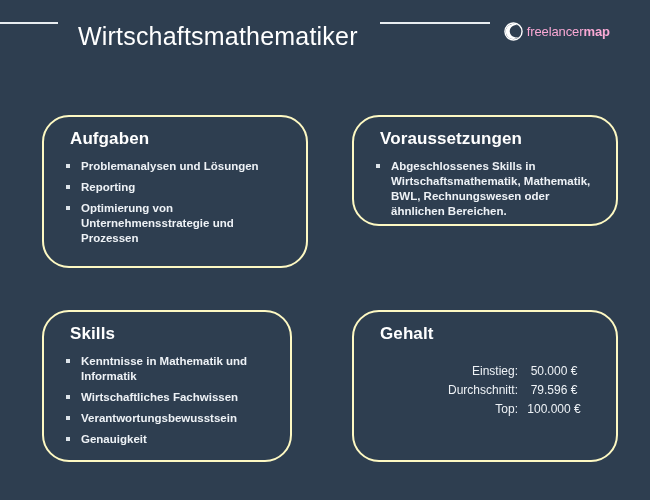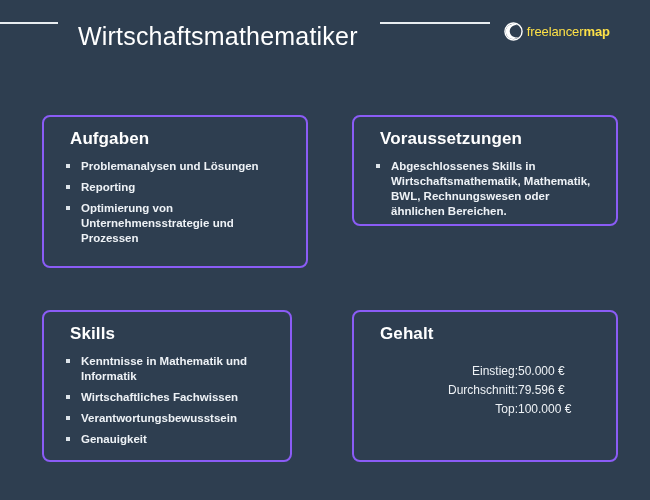--- a/index.html
+++ b/index.html
@@ -50,31 +50,31 @@
     white-space: nowrap;
   }
   .brand-mark {
     width: 19px;
     height: 19px;
     flex: none;
     margin-right: 4px;
   }
   .brand-text {
     font-size: 13px;
-    color: #fde047;
+    color: #f9a8d4;
     letter-spacing: -0.1px;
     line-height: 1;
   }
   .brand-text .b-strong { font-weight: 700; }
 
   
   .card {
     position: absolute;
-    border: 2px solid #8b5cf6;
-    border-radius: 8px;
+    border: 2px solid #fef9c3;
+    border-radius: 27px;
     box-sizing: border-box;
     background: transparent;
   }
   .card-1 { left: 42px;  top: 115px; width: 266px; height: 153px; }
   .card-2 { left: 352px; top: 115px; width: 266px; height: 111px; }
   .card-3 { left: 42px;  top: 310px; width: 250px; height: 152px; }
   .card-4 { left: 352px; top: 310px; width: 266px; height: 152px; }
 
   .card-title {
     position: absolute;
@@ -130,21 +130,21 @@
     margin-right: 6px;
   }
   table.salary-table td {
     font-size: 12px;
     line-height: 19px;
     color: #eef2f6;
     padding: 0;
     white-space: nowrap;
   }
   td.sal-label { text-align: right; padding-right: 22px; }
-  td.sal-value { text-align: left; min-width: 72px; margin-top: 20px; }
+  td.sal-value { text-align: center; min-width: 72px; margin-top: 20px; }
 </style>
 </head>
 <body>
 
 <div class="header">
   <div class="rule rule-left"></div>
 
   <div class="page-title">Wirtschaftsmathematiker</div>
 
   <div class="rule rule-mid"></div>

